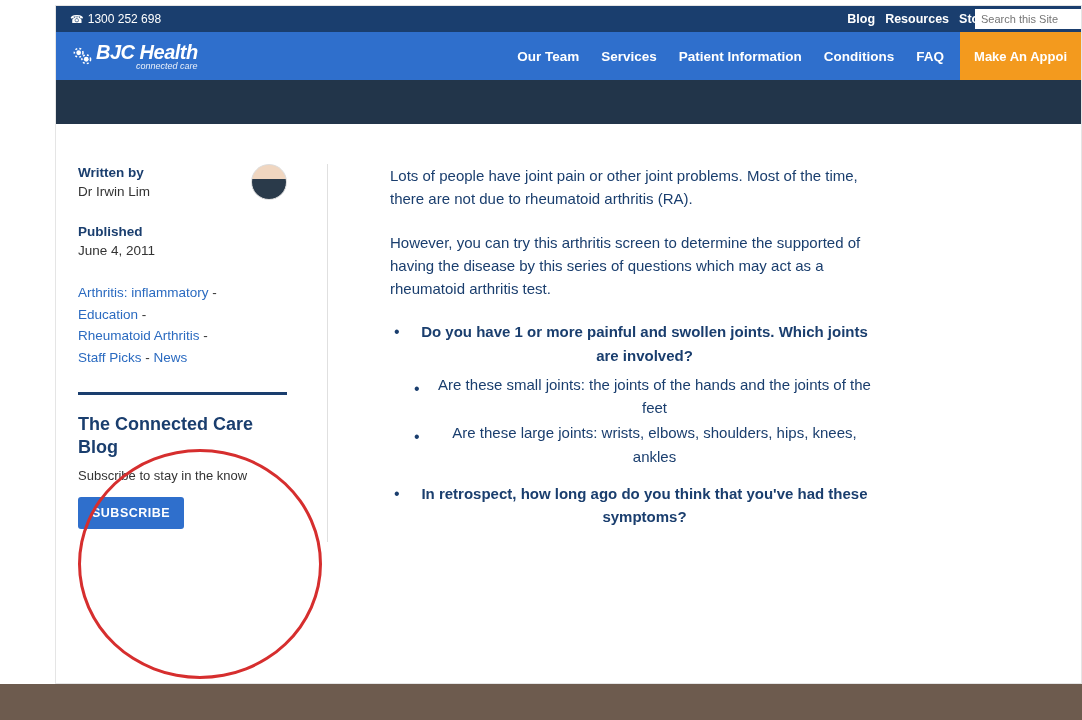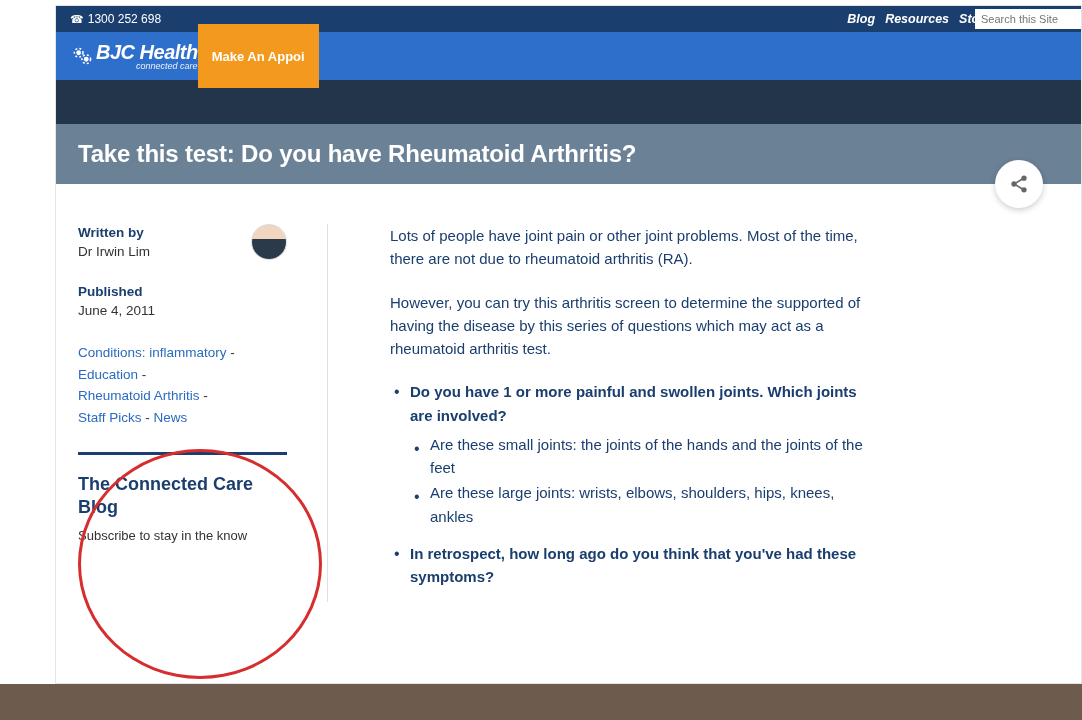--- a/index.html
+++ b/index.html
@@ -5,33 +5,33 @@
     * { margin: 0; padding: 0; box-sizing: border-box; }
     body { font-family: -apple-system, BlinkMacSystemFont, "Segoe UI", Arial, sans-serif; background: #fff; }
     .container { width: 1082px; height: 720px; position: relative; overflow: hidden; background: #fff; }
     .outer-frame { width: 1082px; height: 720px; position: relative; }
     .inner-content { position: absolute; top: 5px; left: 55px; right: 0; bottom: 36px; background: #fff; border: 1px solid #e5e5e5; overflow: hidden; }
 
     
     .topbar { height: 26px; background: #1a3e6e; display: flex; align-items: center; padding: 0 14px; color: #fff; font-size: 12px; }
     .topbar-left { display: flex; align-items: center; gap: 4px; }
     .phone-icon { font-size: 11px; }
-    .topbar-right { margin-left: auto; display: flex; gap: 10px; align-items: flex-start; font-style: italic; }
+    .topbar-right { margin-left: auto; display: flex; gap: 10px; align-items: flex-start; }
     .topbar-link { color: #fff; font-weight: 600; font-size: 12.5px; }
     .search-box { width: 106px; height: 20px; background: #fff; border: none; padding: 0 6px; font-size: 11px; color: #333; position: absolute; right: 0; top: 3px; }
 
     
     .mainbar { height: 48px; background: #2f6fcc; display: flex; align-items: center; padding: 0 0 0 14px; position: relative; }
     .logo-wrap { display: flex; align-items: center; color: #fff; }
     .logo-gear { width: 26px; height: 26px; display: flex; align-items: center; justify-content: center; }
     .logo-text-main { font-size: 20px; font-weight: 700; font-style: italic; letter-spacing: -0.5px; }
     .logo-tagline { font-size: 9px; font-style: italic; opacity: 0.9; display: block; margin-top: -3px; margin-left: 40px; }
     .mainnav { margin-left: auto; display: flex; gap: 22px; align-items: center; font-size: 13.5px; font-weight: 600; color: #fff; padding-right: 16px; }
     .mainnav-item { color: #fff; }
-    .appoint-btn { background: #f39a1e; color: #fff; font-weight: 700; font-size: 13px; height: 64px; display: flex; align-items: center; padding: 0 14px; white-space: nowrap; }
+    .appoint-btn { background: #f39a1e; color: #fff; font-weight: 700; font-size: 13px; height: 48px; display: flex; align-items: center; padding: 0 14px; white-space: nowrap; }
 
     
     .hero-band { height: 44px; background: #22354a; }
 
     
     .title-band { background: #6b8195; padding: 16px 0; color: #fff; position: relative; }
     .title-inner { padding: 0 22px; }
     .title-text { font-size: 24px; font-weight: 600; letter-spacing: -0.2px; }
 
     
@@ -59,21 +59,21 @@
     .sub-desc { font-size: 13px; color: #333; margin-bottom: 14px; }
     .sub-btn { background: #2f6fcc; color: #fff; border: none; padding: 9px 14px; font-size: 12.5px; font-weight: 600; border-radius: 3px; letter-spacing: 0.5px; }
 
     
     .ann-circle { position: absolute; width: 244px; height: 230px; border: 3px solid #d62e2e; border-radius: 50%; left: 78px; top: 449px; pointer-events: none; }
 
     
     .article { flex: 1; padding-left: 48px; padding-right: 180px; color: #1a3e6e; font-size: 15px; line-height: 1.55; }
     .article p { margin-bottom: 20px; }
     .article ul { list-style: none; padding-left: 0; }
-    .article ul > li { position: relative; padding-left: 20px; margin-bottom: 14px; }
+    .article ul > li { position: relative; padding-left: 20px; margin-bottom: 14px; text-align: center; }
     .article ul > li::before { content: "•"; position: absolute; left: 4px; color: #1a3e6e; font-size: 16px; }
     .q-text { font-weight: 700; }
     .sublist { margin-top: 6px; }
     .sublist > li { font-weight: 400; margin-bottom: 2px !important; }
     .sublist > li::before { content: "○"; font-size: 10px; top: 4px; }
 
     
     .bottom-band { position: absolute; bottom: 0; left: 0; right: 0; height: 36px; background: #6d5b4e; }
   </style>
 </head>
@@ -105,66 +105,60 @@
                 <circle cx="8" cy="9" r="4" fill="none" stroke="#fff" stroke-width="1.4" stroke-dasharray="1.8 2"></circle>
             <circle cx="15" cy="15" r="2.2"></circle>
                 <circle cx="15" cy="15" r="4" fill="none" stroke="#fff" stroke-width="1.4" stroke-dasharray="1.8 2"></circle>
           </svg>
         </div>
         <div>
           <span class="logo-text-main">BJC Health</span>
           <span class="logo-tagline">connected care</span>
         </div>
       </div>
+      <div class="mainnav">
+        <span class="mainnav-item">Our Team</span>
+        <span class="mainnav-item">Services</span>
+        <span class="mainnav-item">Patient Information</span>
+        <span class="mainnav-item">Conditions</span>
+        <span class="mainnav-item">FAQ</span>
+      </div>
       <div class="appoint-btn">Make An Appoi</div>
     </div>
 
     <div class="hero-band"></div>
 
-    <div class="title-band">
-      <div class="title-inner">
-        <div class="title-text">Take this test: Do you have Rheumatoid Arthritis?</div>
-      </div>
-      <div class="share-circle">
-        <svg class="share-svg" viewBox="0 0 24 24" fill="none" stroke="#666" stroke-width="2">
-          <circle cx="18" cy="5" r="2.2" fill="#666"></circle>
-          <circle cx="6" cy="12" r="2.2" fill="#666"></circle>
-          <circle cx="18" cy="19" r="2.2" fill="#666"></circle>
-          <line x1="8" y1="11" x2="16" y2="6"></line>
-          <line x1="8" y1="13" x2="16" y2="18"></line>
-        </svg>
-      </div>
-    </div>
 
     <div class="content-row">
       <div class="sidebar">
         <div class="side-block author-row">
           <div class="author-text">
             <div class="side-label">Written by</div>
             <div class="side-value">Dr Irwin Lim</div>
           </div>
           <div class="avatar"></div>
         </div>
         <div class="side-block">
           <div class="side-label">Published</div>
           <div class="side-value">June 4, 2011</div>
         </div>
         <div class="side-block">
           <div class="topics-list">
-            <span class="topic-link">Conditions: inflammatory</span> <span class="topic-sep">-</span><br>
+            <span class="topic-link">Arthritis: inflammatory</span> <span class="topic-sep">-</span><br>
             <span class="topic-link">Education</span> <span class="topic-sep">-</span><br>
             <span class="topic-link">Rheumatoid Arthritis</span> <span class="topic-sep">-</span><br>
             <span class="topic-link">Staff Picks</span> <span class="topic-sep">-</span>
             <span class="topic-link">News</span>
           </div>
         </div>
 
         <div class="subscribe-box">
           <div class="sub-title">The Connected Care Blog</div>
           <div class="sub-desc">Subscribe to stay in the know</div>
+          <button class="sub-btn">SUBSCRIBE</button>
         </div>
       </div>
 
       <div class="article">
         <p>Lots of people have joint pain or other joint problems. Most of the time, there are not due to rheumatoid arthritis (RA).</p>
         <p>However, you can try this arthritis screen to determine the supported of having the disease by this series of questions which may act as a rheumatoid arthritis test.</p>
         <ul>
           <li>
             <span class="q-text">Do you have 1 or more painful and swollen joints. Which joints are involved?</span>
             <ul class="sublist">

